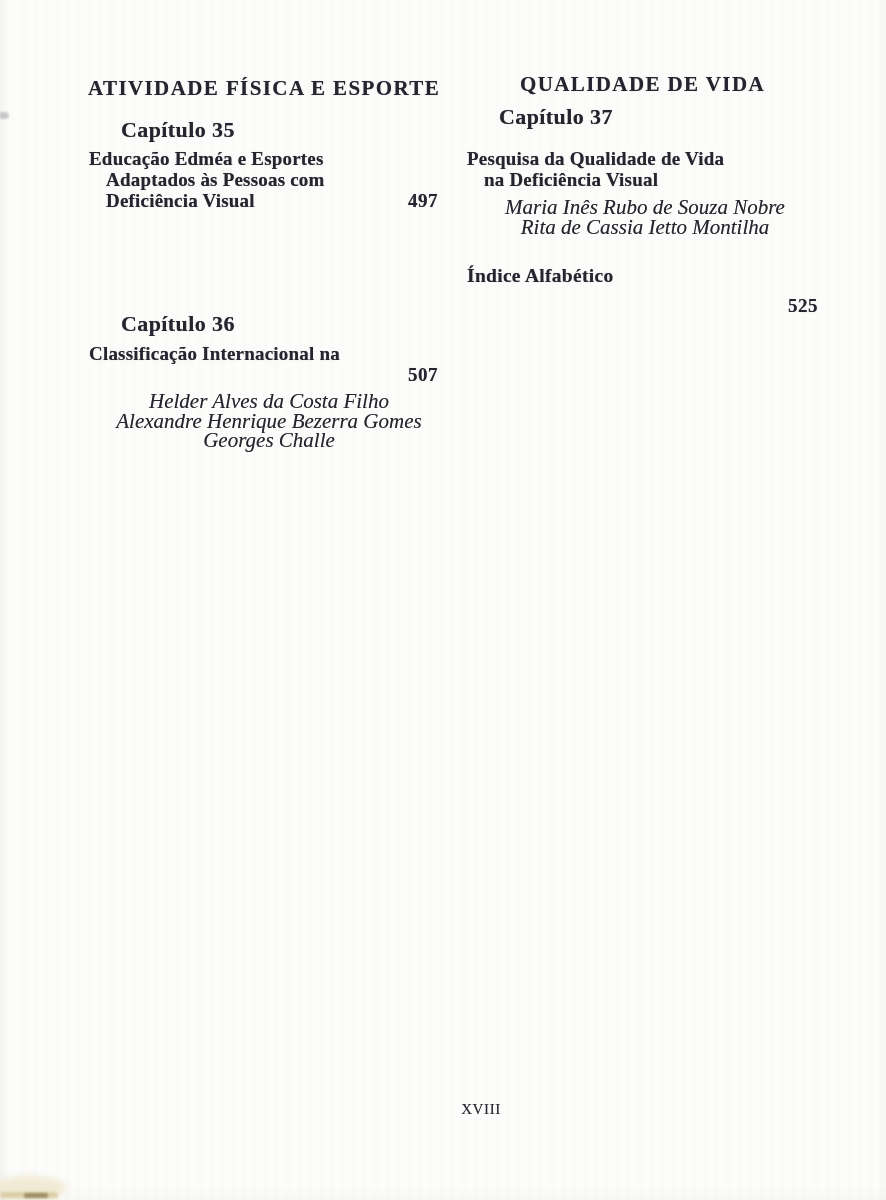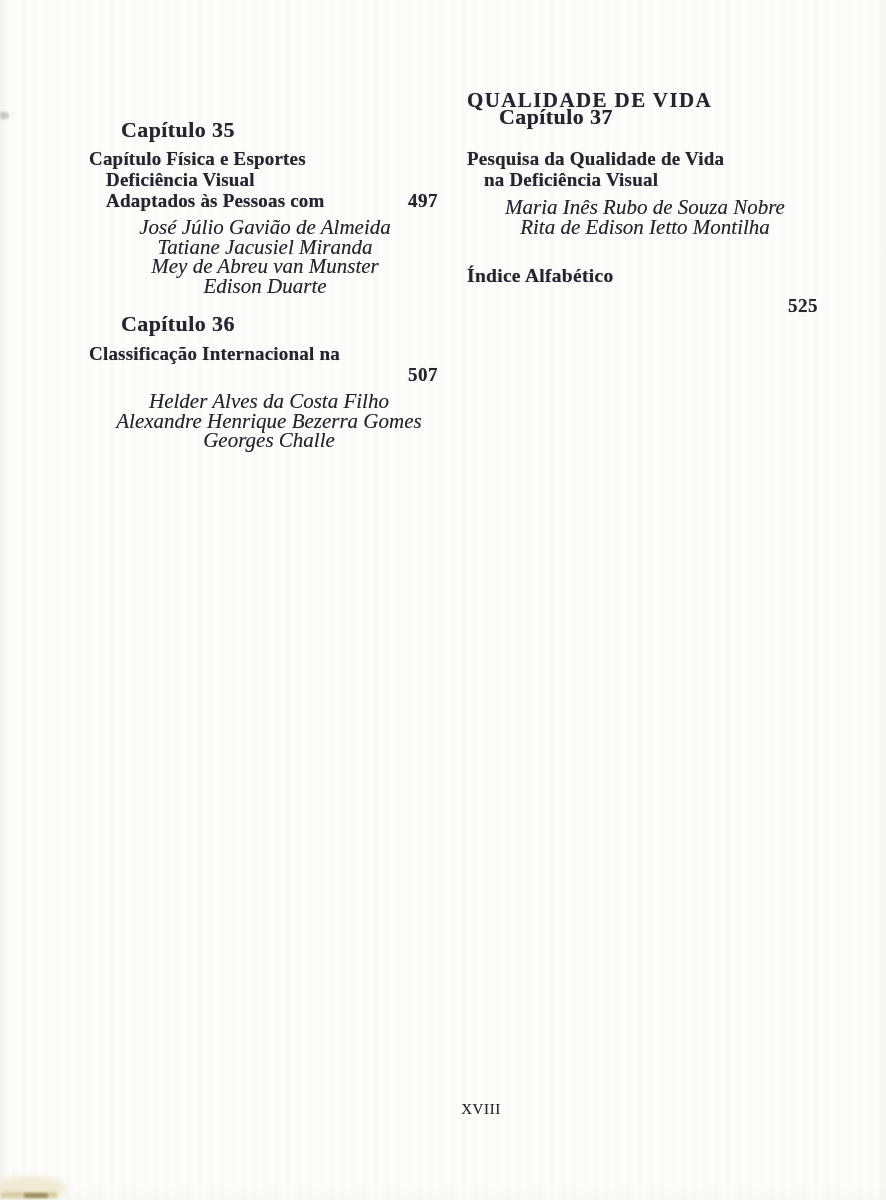--- a/index.html
+++ b/index.html
@@ -91,21 +91,21 @@
   #c35-label      { left: 89px;  top: 117px; }
   #e35-title      { left: 89px;  top: 148px; }
   #p497           { left: 89px;  top: 190px; width: 349px; }
   #a35            { left: 89px;  top: 218px; width: 352px; }
   #c36-label      { left: 89px;  top: 311px; }
   #e36-title      { left: 89px;  top: 343px; }
   #p507           { left: 89px;  top: 364px; width: 349px; }
   #a36            { left: 89px;  top: 392px; width: 360px; }
 
   
-  #heading-right  { left: 467px; top: 88px;  width: 351px; }
+  #heading-right  { left: 467px; top: 72px;  width: 351px; text-align: center; }
   #c37-label      { left: 467px; top: 104px; }
   #e37-title      { left: 467px; top: 148px; }
   #p513           { left: 467px; top: 169px; width: 351px; }
   #a37            { left: 467px; top: 198px; width: 356px; }
   #index-label    { left: 467px; top: 265px; }
   #p525           { left: 467px; top: 265px; width: 351px; margin-top: 30px; }
 
   
   #footer         { left: 0; top: 1101px; width: 962px; text-align: center; }
 
@@ -130,36 +130,31 @@
     left: 24px; top: 1193px; width: 24px; height: 5px;
     background: #8d7c52; border-radius: 2px;
     opacity: 0.75; filter: blur(1px);
   }
 </style>
 </head>
 <body>
 
 <div class="page">
 
+  <div class="abs section-heading" id="heading-left">ATIVIDADE FÍSICA E ESPORTE</div>
 
   <div class="abs chapter-label" id="c35-label">Capítulo 35</div>
 
   <div class="abs entry-title" id="e35-title">
-    <div class="t-line">Capítulo Física e Esportes</div>
+    <div class="t-line">Educação Edméa e Esportes</div>
+    <div class="t-line t-indent">Adaptados às Pessoas com</div>
     <div class="t-line t-indent">Deficiência Visual</div>
-    <div class="t-line t-indent">Adaptados às Pessoas com</div>
   </div>
   <div class="abs page-num" id="p497">497</div>
 
-  <div class="abs authors" id="a35">
-    <div class="author-line">José Júlio Gavião de Almeida</div>
-    <div class="author-line">Tatiane Jacusiel Miranda</div>
-    <div class="author-line">Mey de Abreu van Munster</div>
-    <div class="author-line">Edison Duarte</div>
-  </div>
 
   <div class="abs chapter-label" id="c36-label">Capítulo 36</div>
 
   <div class="abs entry-title" id="e36-title">
     <div class="t-line">Classificação Internacional na</div>
   </div>
   <div class="abs page-num" id="p507">507</div>
 
   <div class="abs authors" id="a36">
     <div class="author-line">Helder Alves da Costa Filho</div>
@@ -171,21 +166,21 @@
 
   <div class="abs chapter-label" id="c37-label">Capítulo 37</div>
 
   <div class="abs entry-title" id="e37-title">
     <div class="t-line">Pesquisa da Qualidade de Vida</div>
     <div class="t-line t-indent">na Deficiência Visual</div>
   </div>
 
   <div class="abs authors" id="a37">
     <div class="author-line">Maria Inês Rubo de Souza Nobre</div>
-    <div class="author-line">Rita de Edison Ietto Montilha</div>
+    <div class="author-line">Rita de Cassia Ietto Montilha</div>
   </div>
 
   <div class="abs index-label" id="index-label">Índice Alfabético</div>
   <div class="abs page-num" id="p525">525</div>
 
   <div class="abs footer-num" id="footer">XVIII</div>
 
   <div class="abs" id="edge-tick"></div>
   <div class="abs" id="smudge-base"></div>
   <div class="abs" id="smudge-line"></div>

